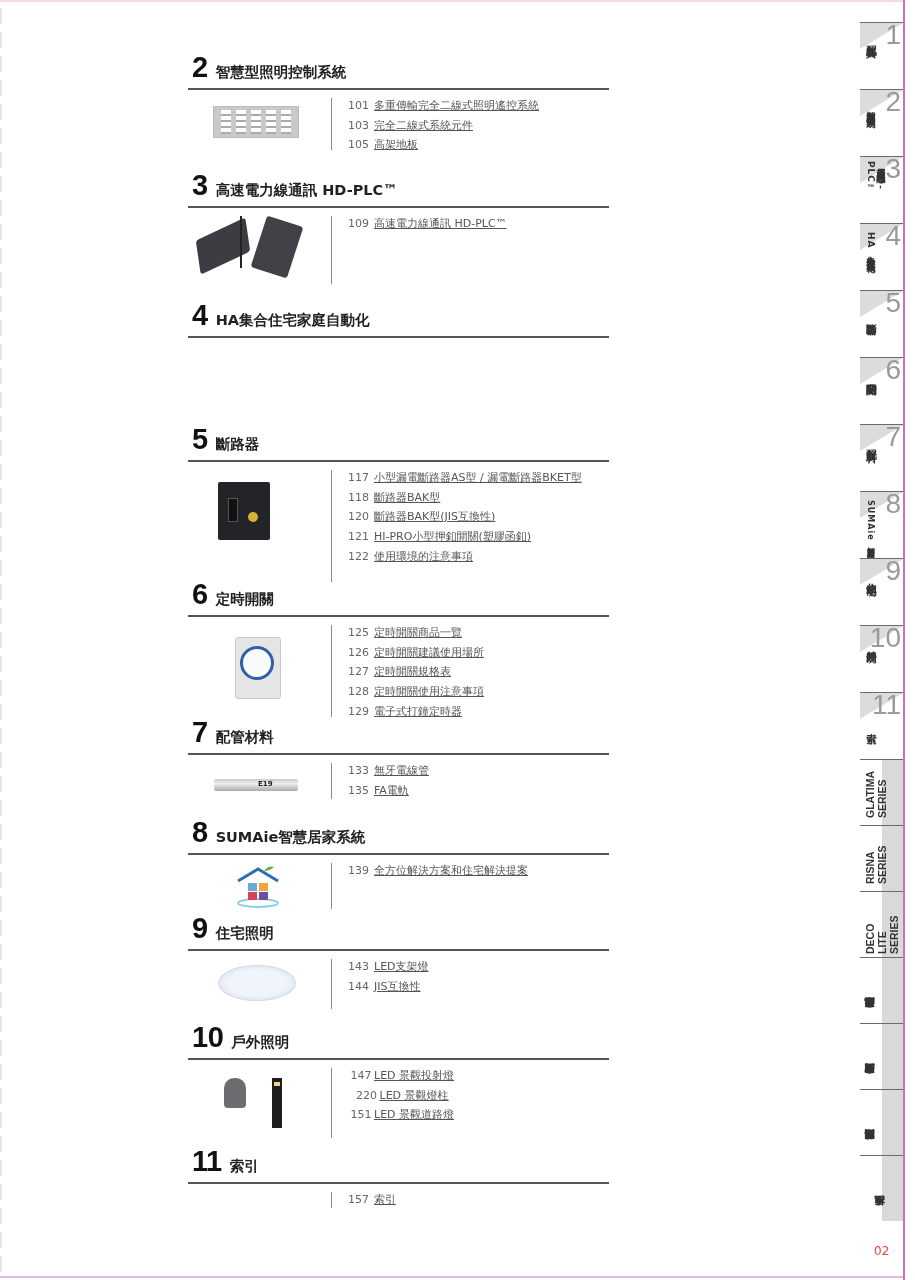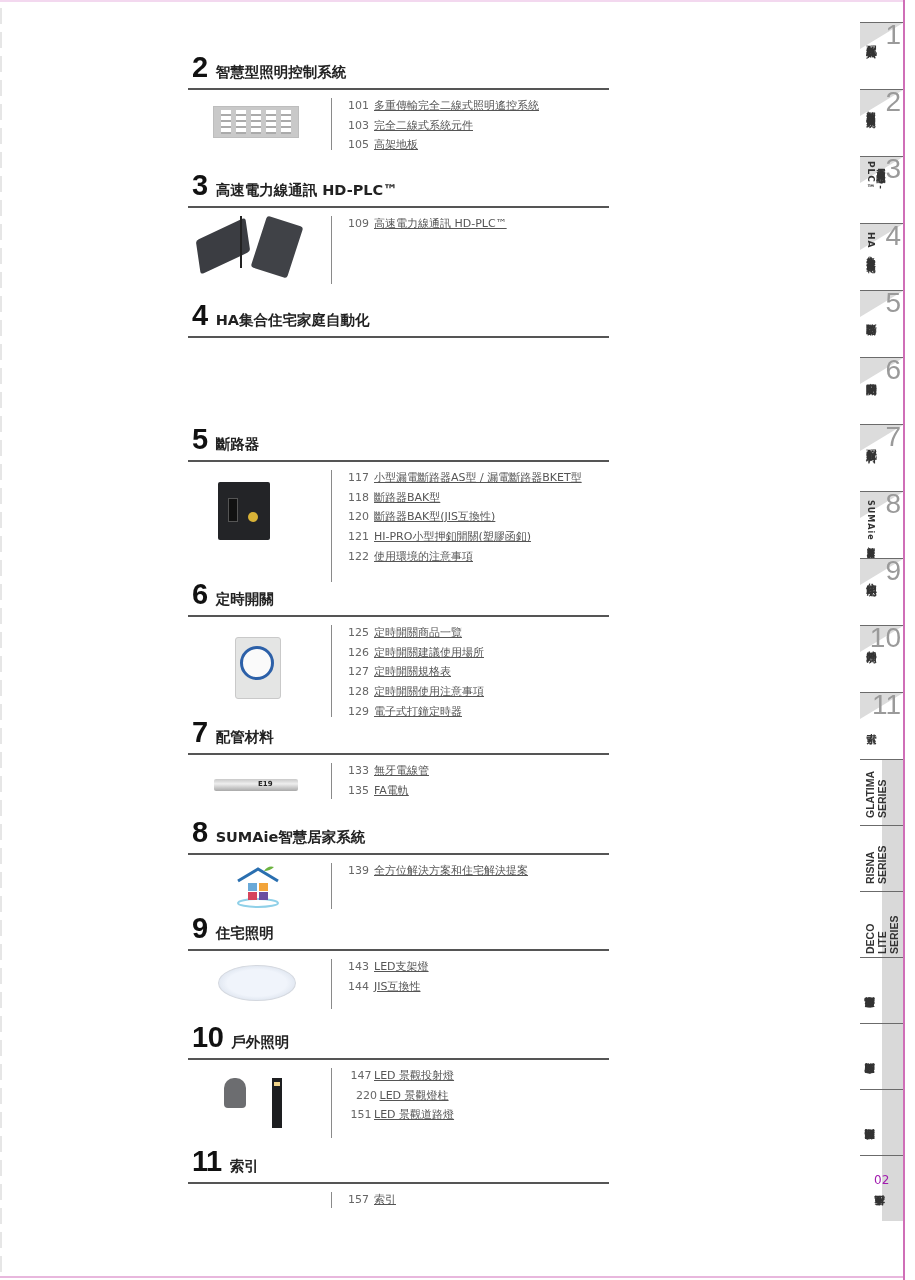--- a/index.html
+++ b/index.html
@@ -49,21 +49,21 @@
   .bollard::before { content:""; position:absolute; left:2px; top:4px; width:6px; height:4px; background:#f0d48a; }
 
   
   .tabbar { position:absolute; left:860px; top:22px; width:43px; }
   .tab { position:relative; border-top:1px solid #6b6b6b; box-sizing:border-box; }
   .tab .tri { position:absolute; left:0; top:0; width:0; height:0; border-left:43px solid #dcdcdc; border-bottom:26px solid transparent; }
   .tab .bignum { position:absolute; right:2px; top:-2px; font-family:"Liberation Sans", sans-serif; font-size:28px; color:#9a9a9a; line-height:28px; }
   .tab .vtext { position:absolute; left:6px; writing-mode:vertical-rl; font-size:10.5px; color:#333; letter-spacing:1px; line-height:12px; font-weight:bold; }
   .tab.series { background:linear-gradient(to right,#fff 0 22px,#d9d9d9 22px); }
   .tab.series .vtext { transform:rotate(180deg); writing-mode:vertical-rl; font-family:"Liberation Sans", sans-serif; font-size:10.5px; font-weight:bold; letter-spacing:0; }
-  .page-number { position:absolute; left:874px; top:1173px; font-size:12px; color:#a21caf; }
+  .page-number { position:absolute; left:874px; top:1244px; font-size:12px; color:#ef4444; }
 </style>
 </head>
 <body>
 
 <div class="page-top-border"></div>
 <div class="page-bottom-border"></div>
 <div class="page-right-border"></div>
 <div class="left-dashes"></div>
 
 <div class="section" style="top:52px;">

